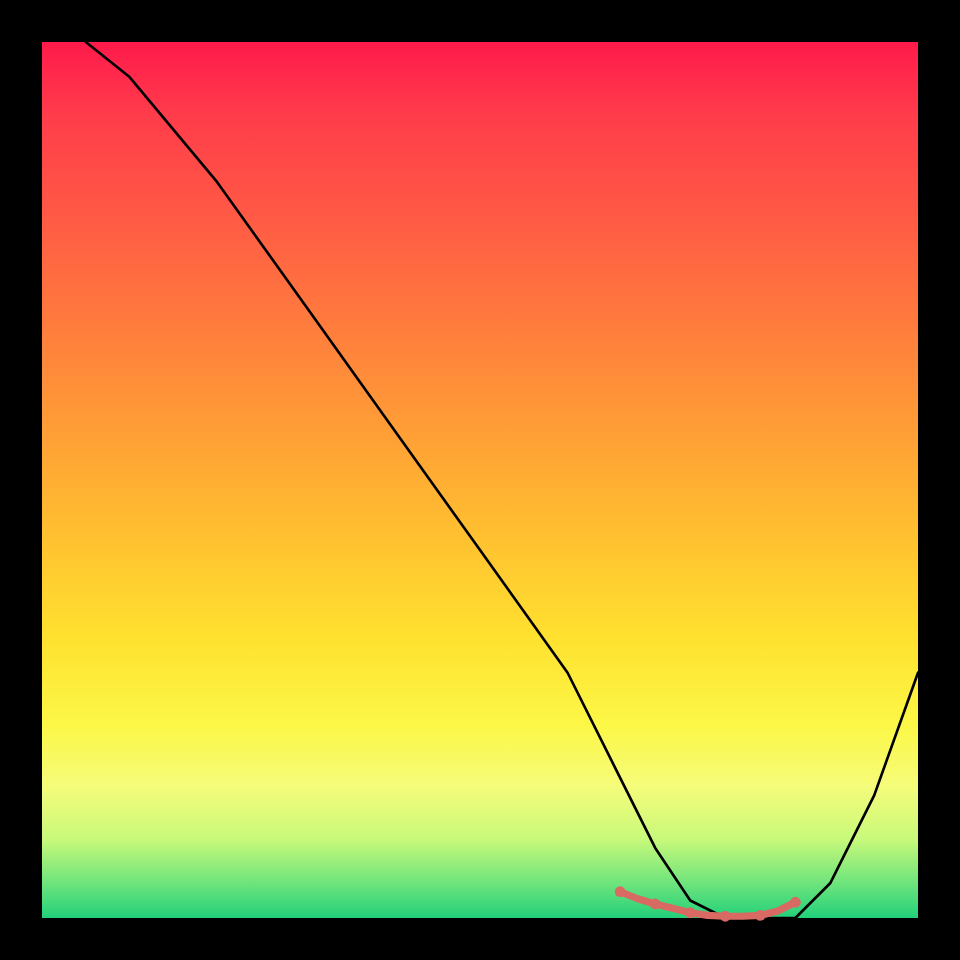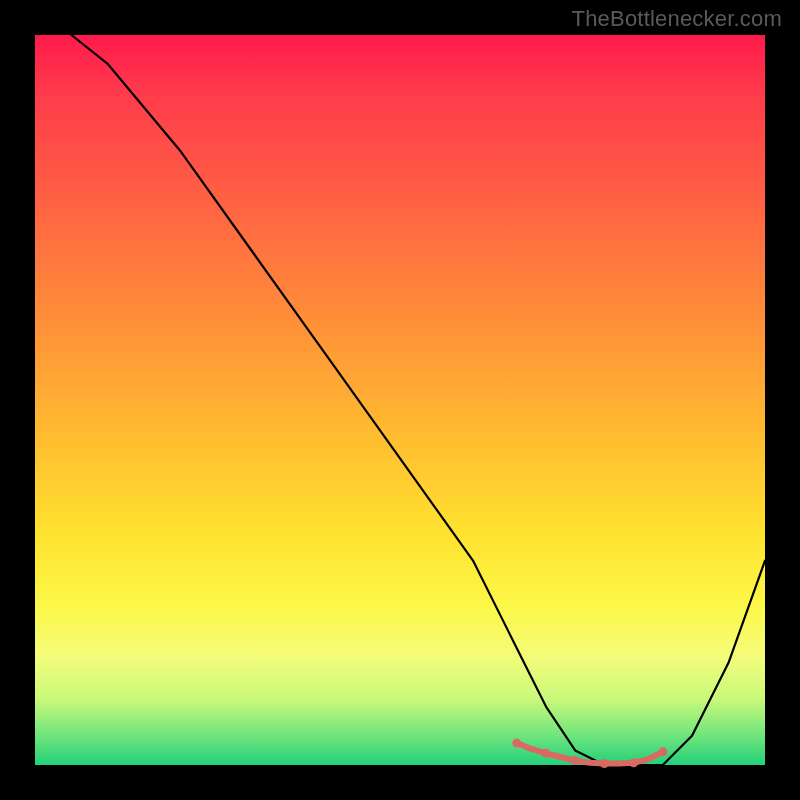--- a/index.html
+++ b/index.html
@@ -55,21 +55,20 @@
     top: 0;
     width: 730px;
     height: 730px;
     overflow: visible;
   }
 </style>
 </head>
 <body>
 
 <div class="frame">
-  <div class="brand">TheBottlenecker.com</div>
   <div class="plot-area">
     <svg class="curve-layer" viewBox="0 0 730 730" preserveAspectRatio="none">
       <g id="series-group">
           <path d="M36.50 0.00 L73.00 29.20 L146.00 116.80 L219.00 219.00 L292.00 321.20 L365.00 423.40 L438.00 525.60 L481.80 613.20 L511.00 671.60 L540.20 715.40 L569.40 730.00 L598.60 730.00 L627.80 730.00 L657.00 700.80 L693.50 627.80 L730.00 525.60" fill="none" stroke="#000000" stroke-width="2.2" stroke-linecap="round" stroke-linejoin="round"></path>
           <path d="M481.80 708.10 L496.40 713.94 L511.00 718.32 L525.60 721.97 L540.20 725.62 L554.80 727.81 L569.40 728.54 L584.00 728.54 L598.60 727.81 L613.20 724.16 L627.80 716.86" fill="none" stroke="#d96a63" stroke-width="6" stroke-linecap="round" stroke-linejoin="round"></path>
         </g>
       <g id="markers-group">
           <circle cx="481.80" cy="708.10" r="4.5" fill="#d96a63"></circle>
           <circle cx="511.00" cy="718.32" r="4.5" fill="#d96a63"></circle>
           <circle cx="540.20" cy="725.62" r="4.5" fill="#d96a63"></circle>

